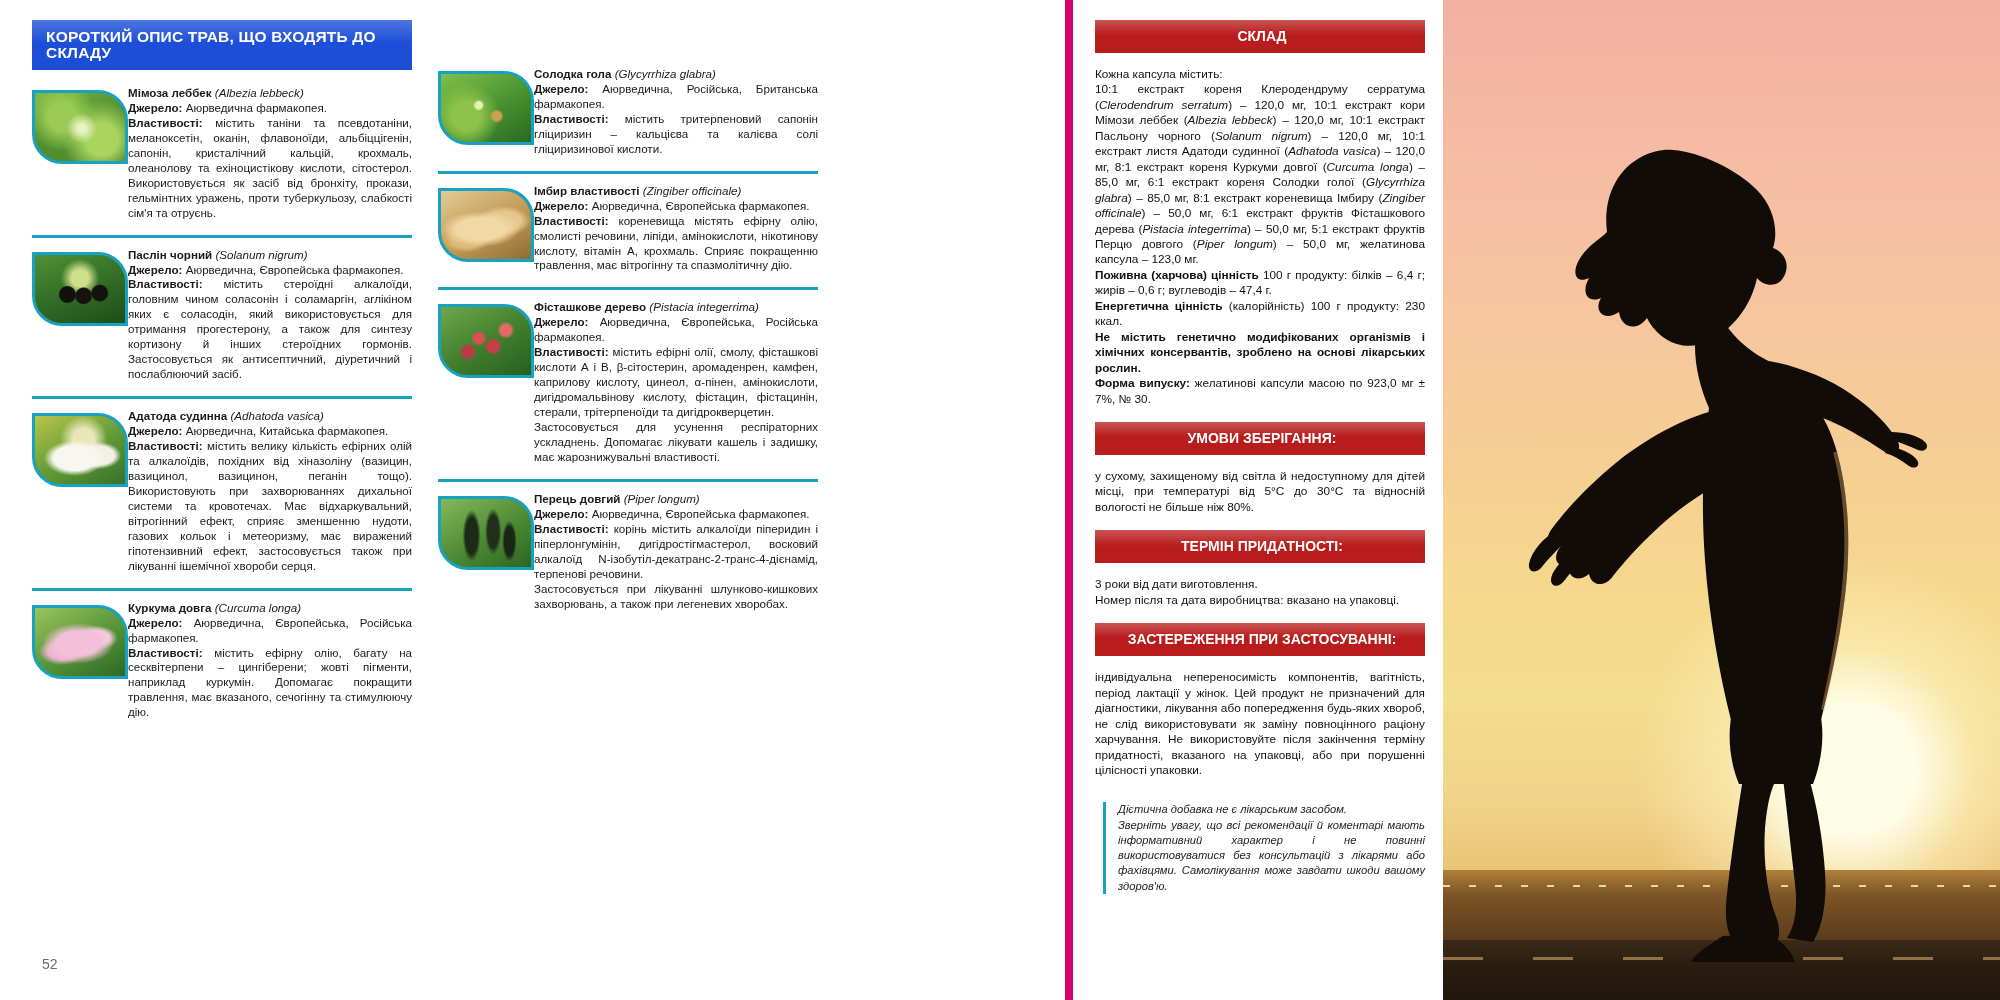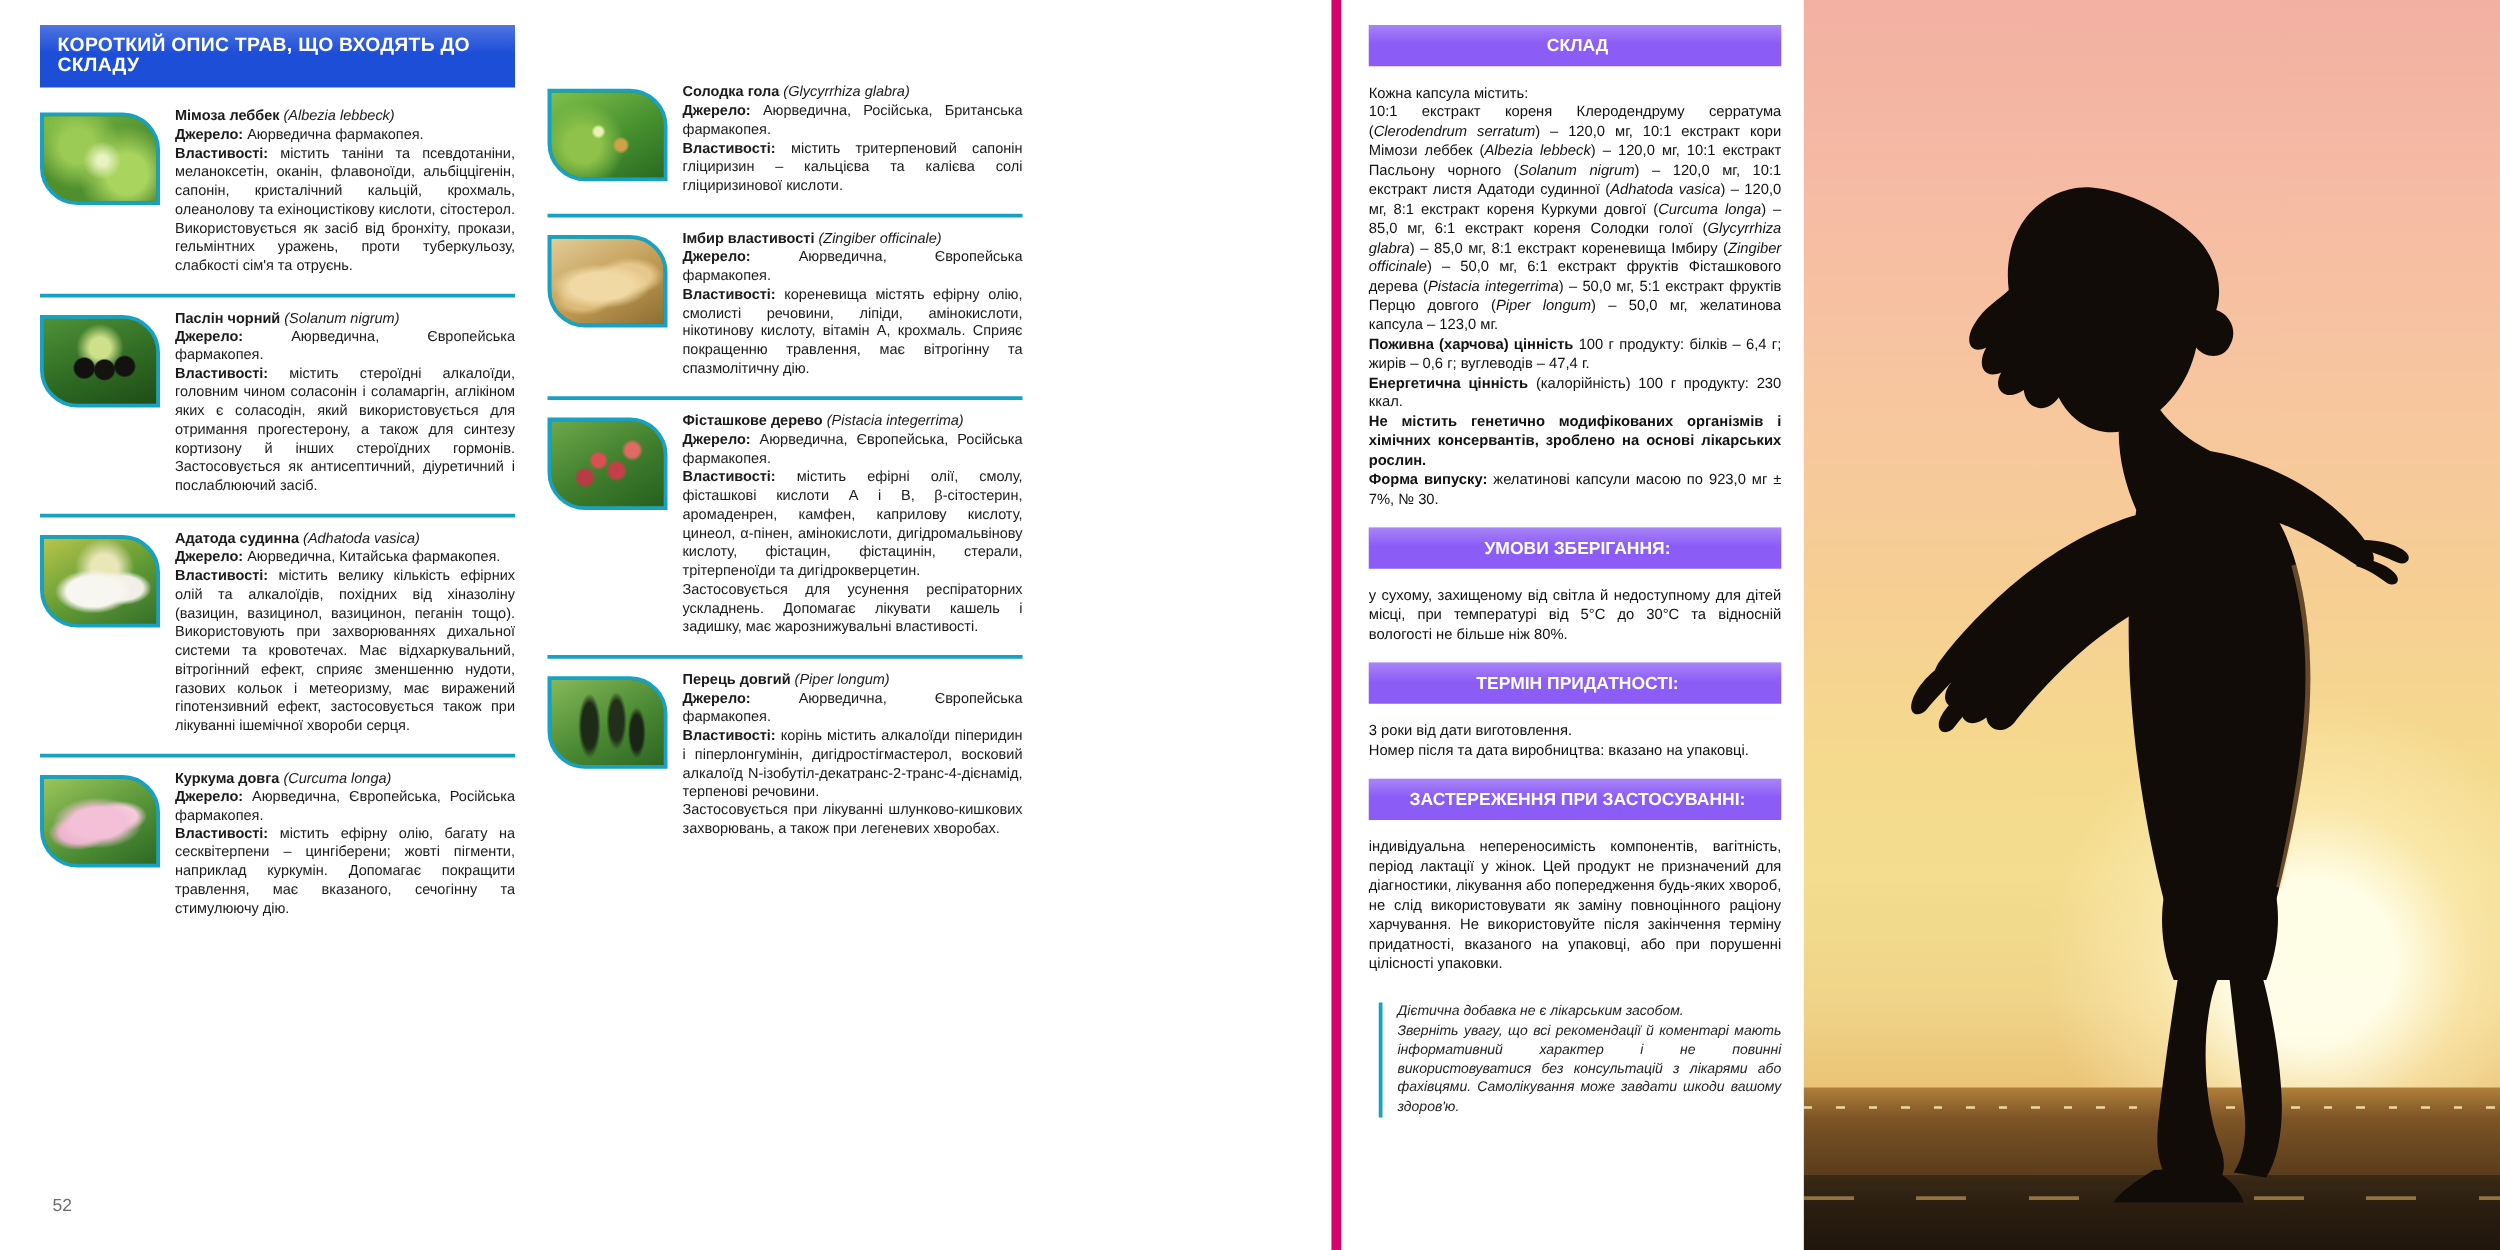--- a/index.html
+++ b/index.html
@@ -29,21 +29,21 @@
     position:relative;
     overflow:hidden;
   }
   .banner::after{
     content:""; position:absolute; left:0; right:0; top:0; height:46%;
     background:linear-gradient(180deg,rgba(255,255,255,.22),rgba(255,255,255,0));
     pointer-events:none;
   }
   .col-spacer { height:47px; }
 
-  .herb { display:flex; gap:12px; margin-bottom:14px; }
+  .herb { display:flex; gap:0; margin-bottom:14px; }
   .thumb-wrap { width:96px; flex:0 0 96px; padding-top:4px; }
   .leaf {
     width:96px; height:74px;
     border:3px solid #17a2c4;
     border-radius:0 30px 0 30px;
     overflow:hidden;
     position:relative;
     background:#3f8a3a;
   }
   .leaf .img { position:absolute; inset:0; }
@@ -117,21 +117,21 @@
   .divider { height:3px; background:#17a2c4; margin:10px 0 10px 0; }
 
   
   .spine { width:8px; background:#d6006f; height:1000px; }
 
   
   .right-page { position:relative; width:927px; height:1000px; background:#fff; display:flex; }
   .right-text { width:370px; padding:20px 18px 0 22px; position:relative; }
 
   .hdr {
-    background:#8b5cf6; color:#fff; font-weight:bold; font-size:14px;
+    background:#b91c1c; color:#fff; font-weight:bold; font-size:14px;
     text-align:center; padding:9px 4px 10px 8px; line-height:1;
     position:relative; overflow:hidden; margin-bottom:14px;
   }
   .hdr::after{
     content:""; position:absolute; left:0; right:0; top:0; height:46%;
     background:linear-gradient(180deg,rgba(255,255,255,.25),rgba(255,255,255,0));
   }
   .body-text { font-size:11.8px; line-height:1.31; color:#111; text-align:justify; }
   .b { font-weight:bold; }
   .gap { height:15px; }

